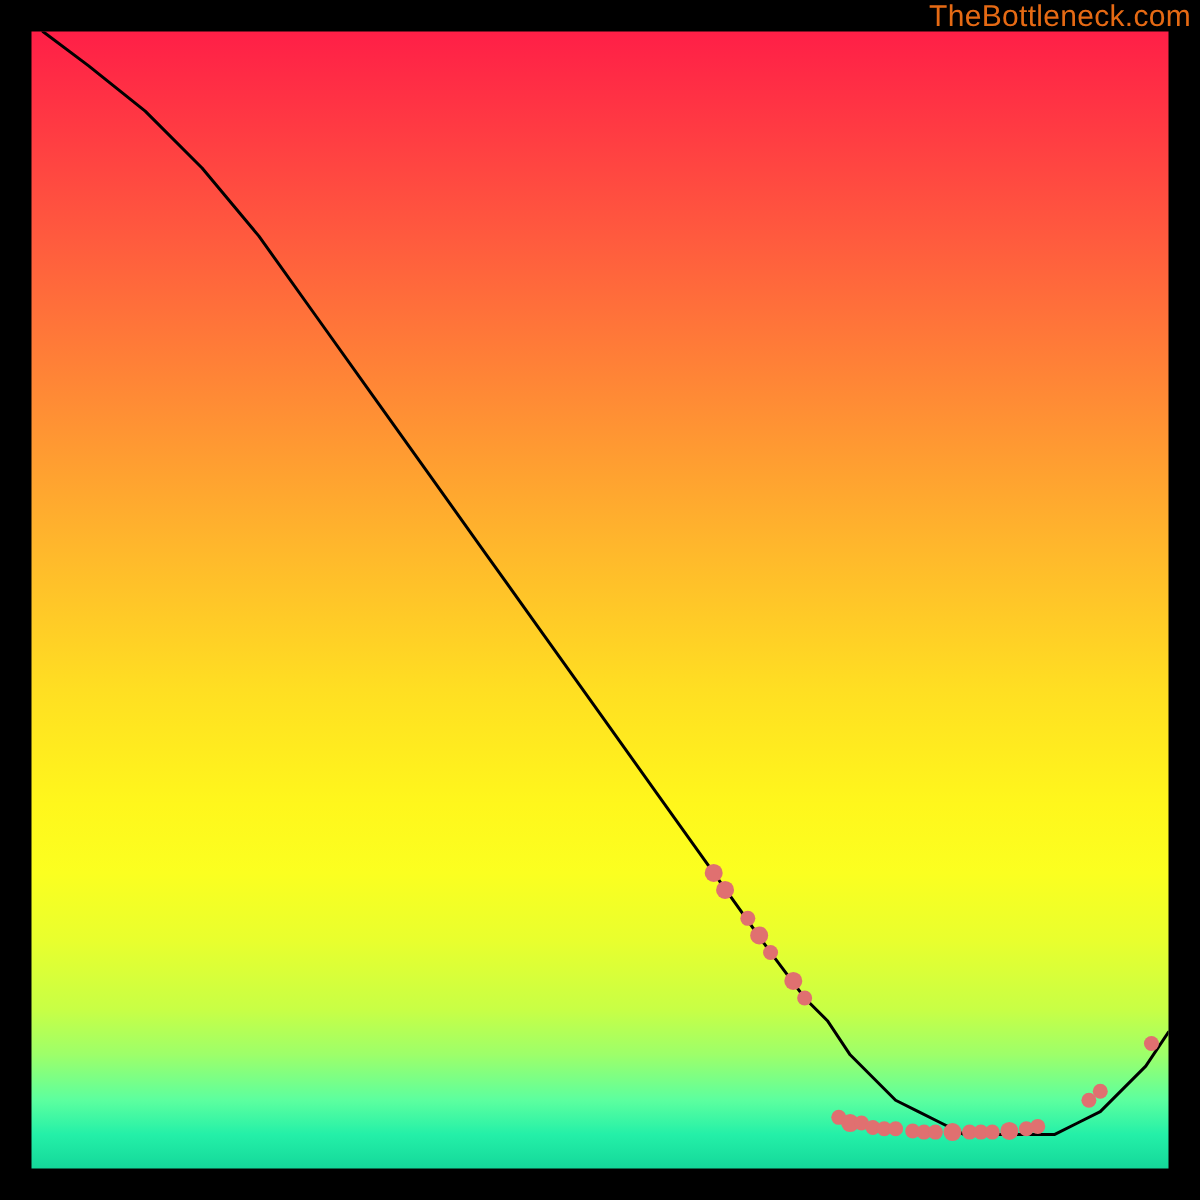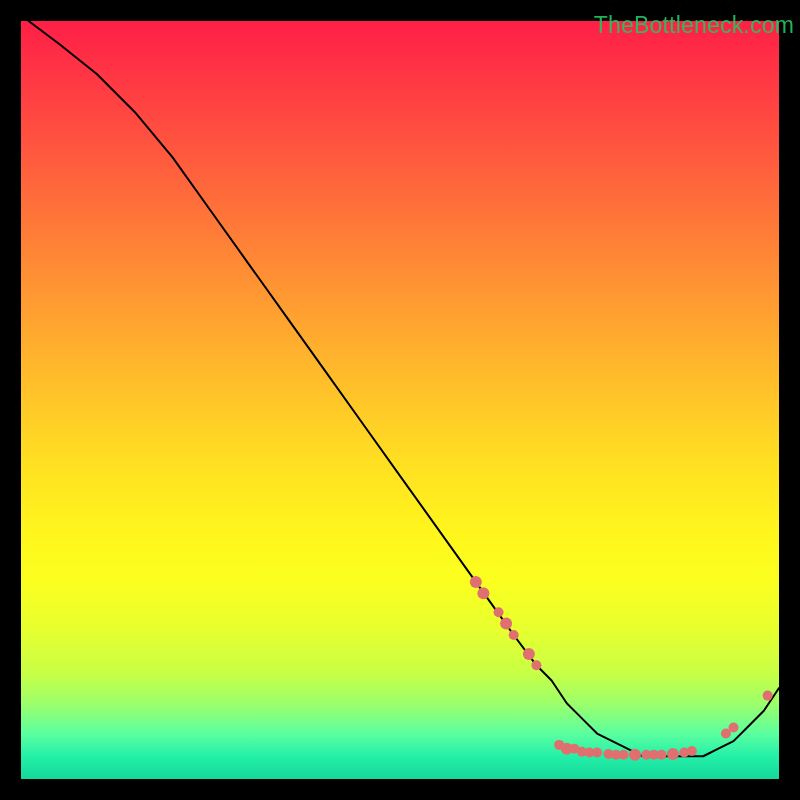--- a/index.html
+++ b/index.html
@@ -37,24 +37,24 @@
       #e8ff2e 80%,
       #c8ff45 86%,
       #9dff6a 90%,
       #5cff9f 94%,
       #24f0a8 97%,
       #14d89a 100%
     );
   }
   .watermark {
     position: absolute;
-    top: 12px;
+    top: 0px;
     right: 6px;
-    color: #22c55e;
-    font-size: 23px;
+    color: #f97316;
+    font-size: 20px;
     font-weight: 500;
     letter-spacing: 0.2px;
     opacity: 0.92;
     user-select: none;
   }
   svg.curve {
     position: absolute;
     left: 0;
     top: 0;
     width: 758px;

